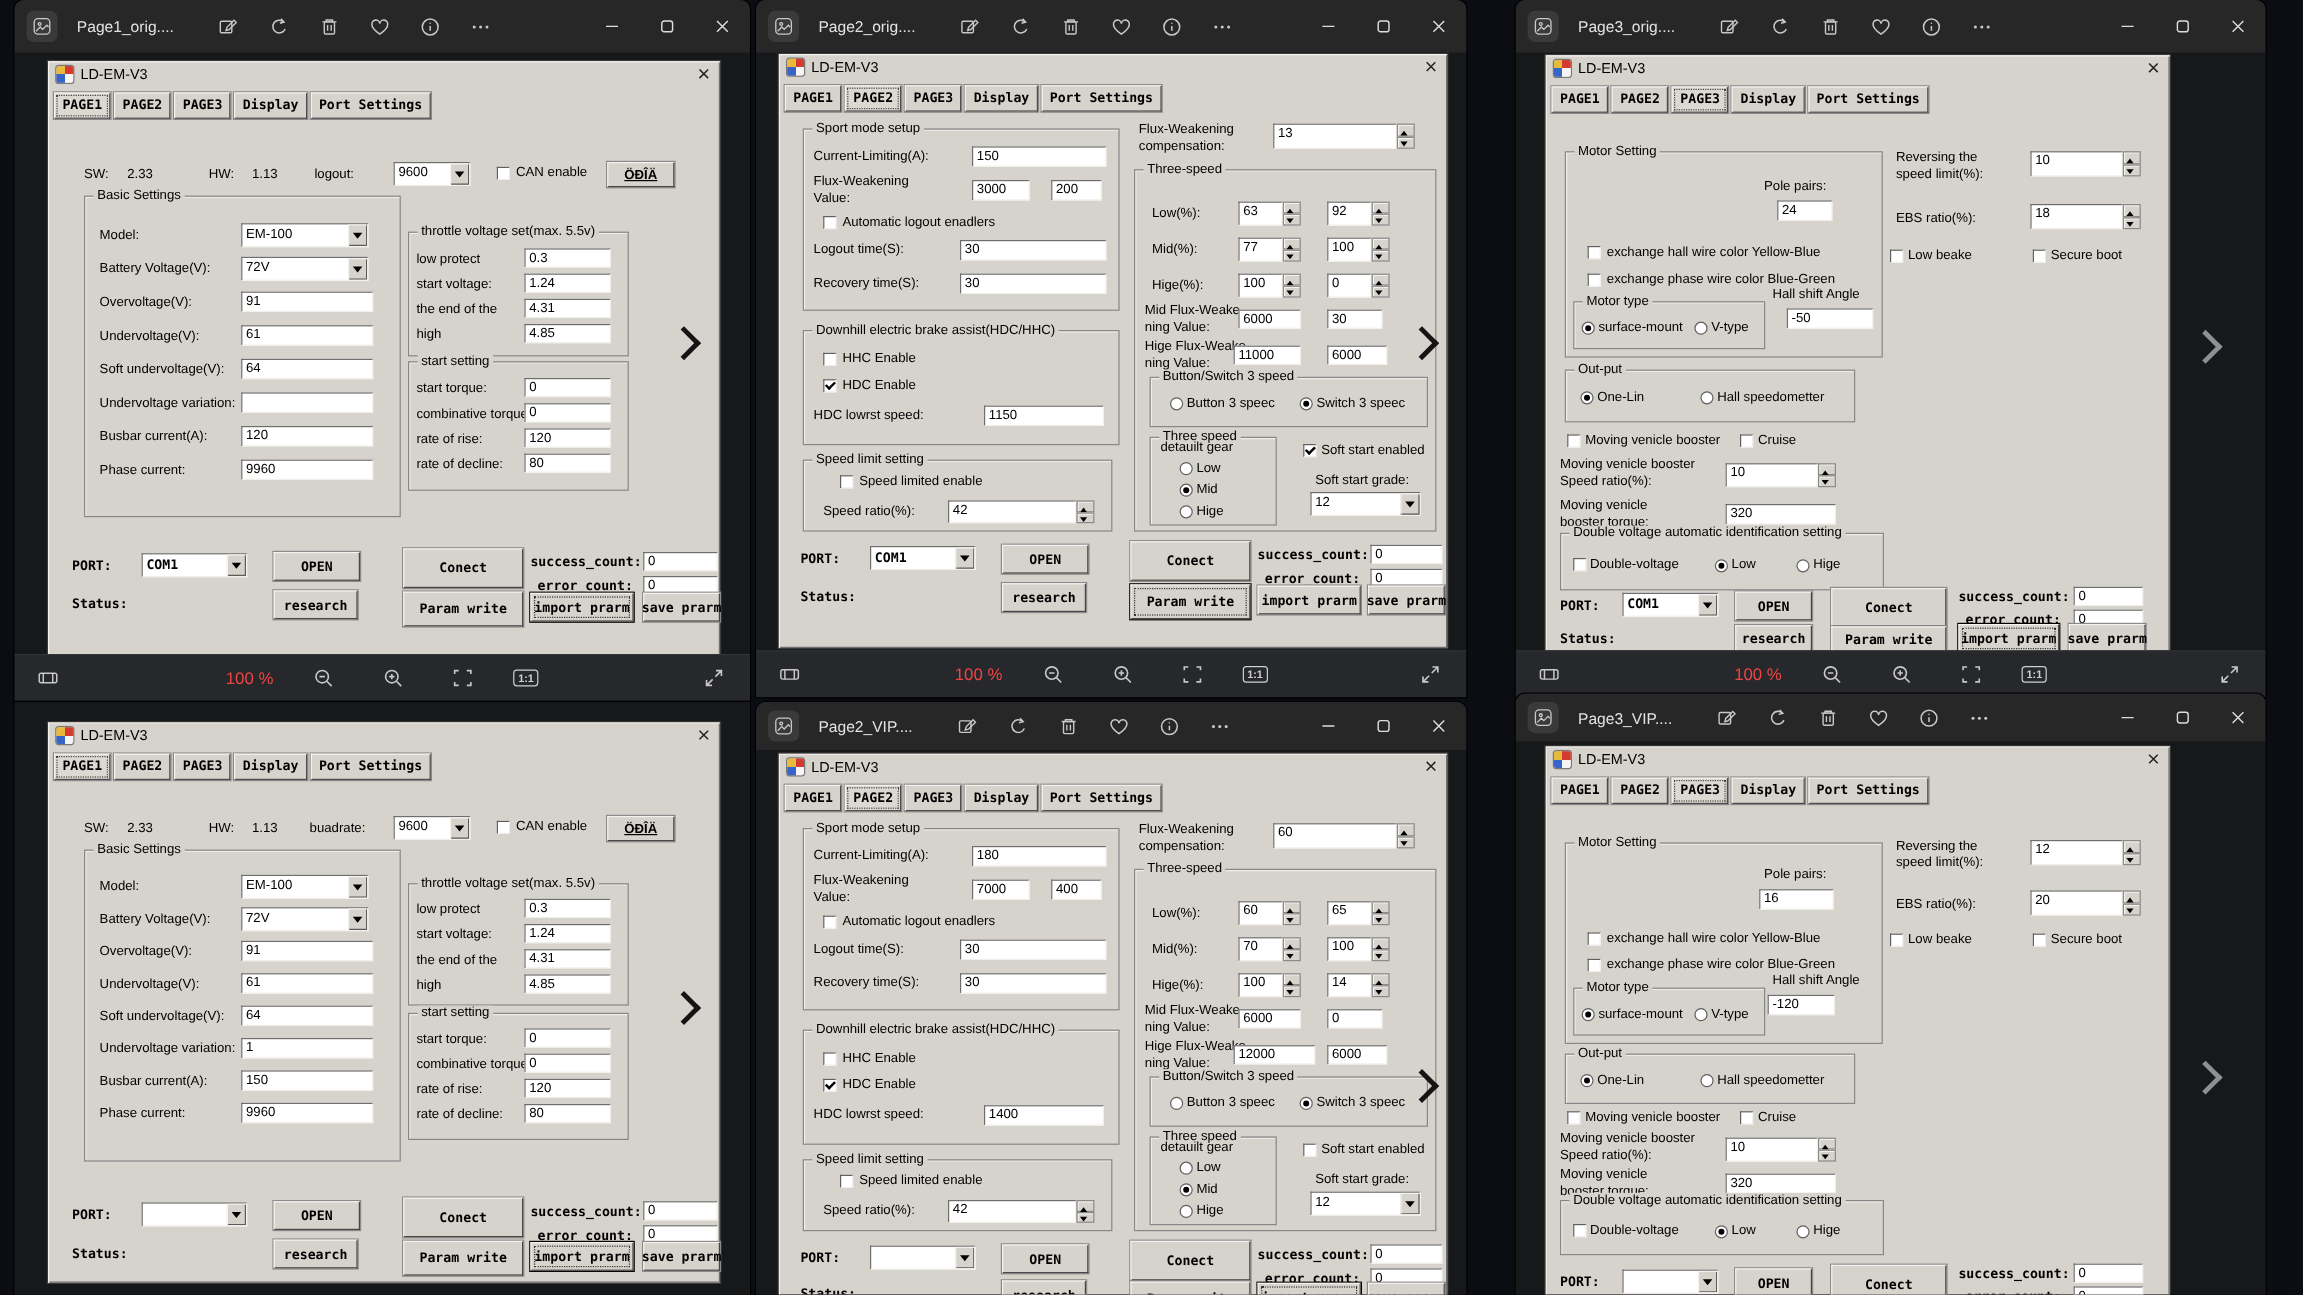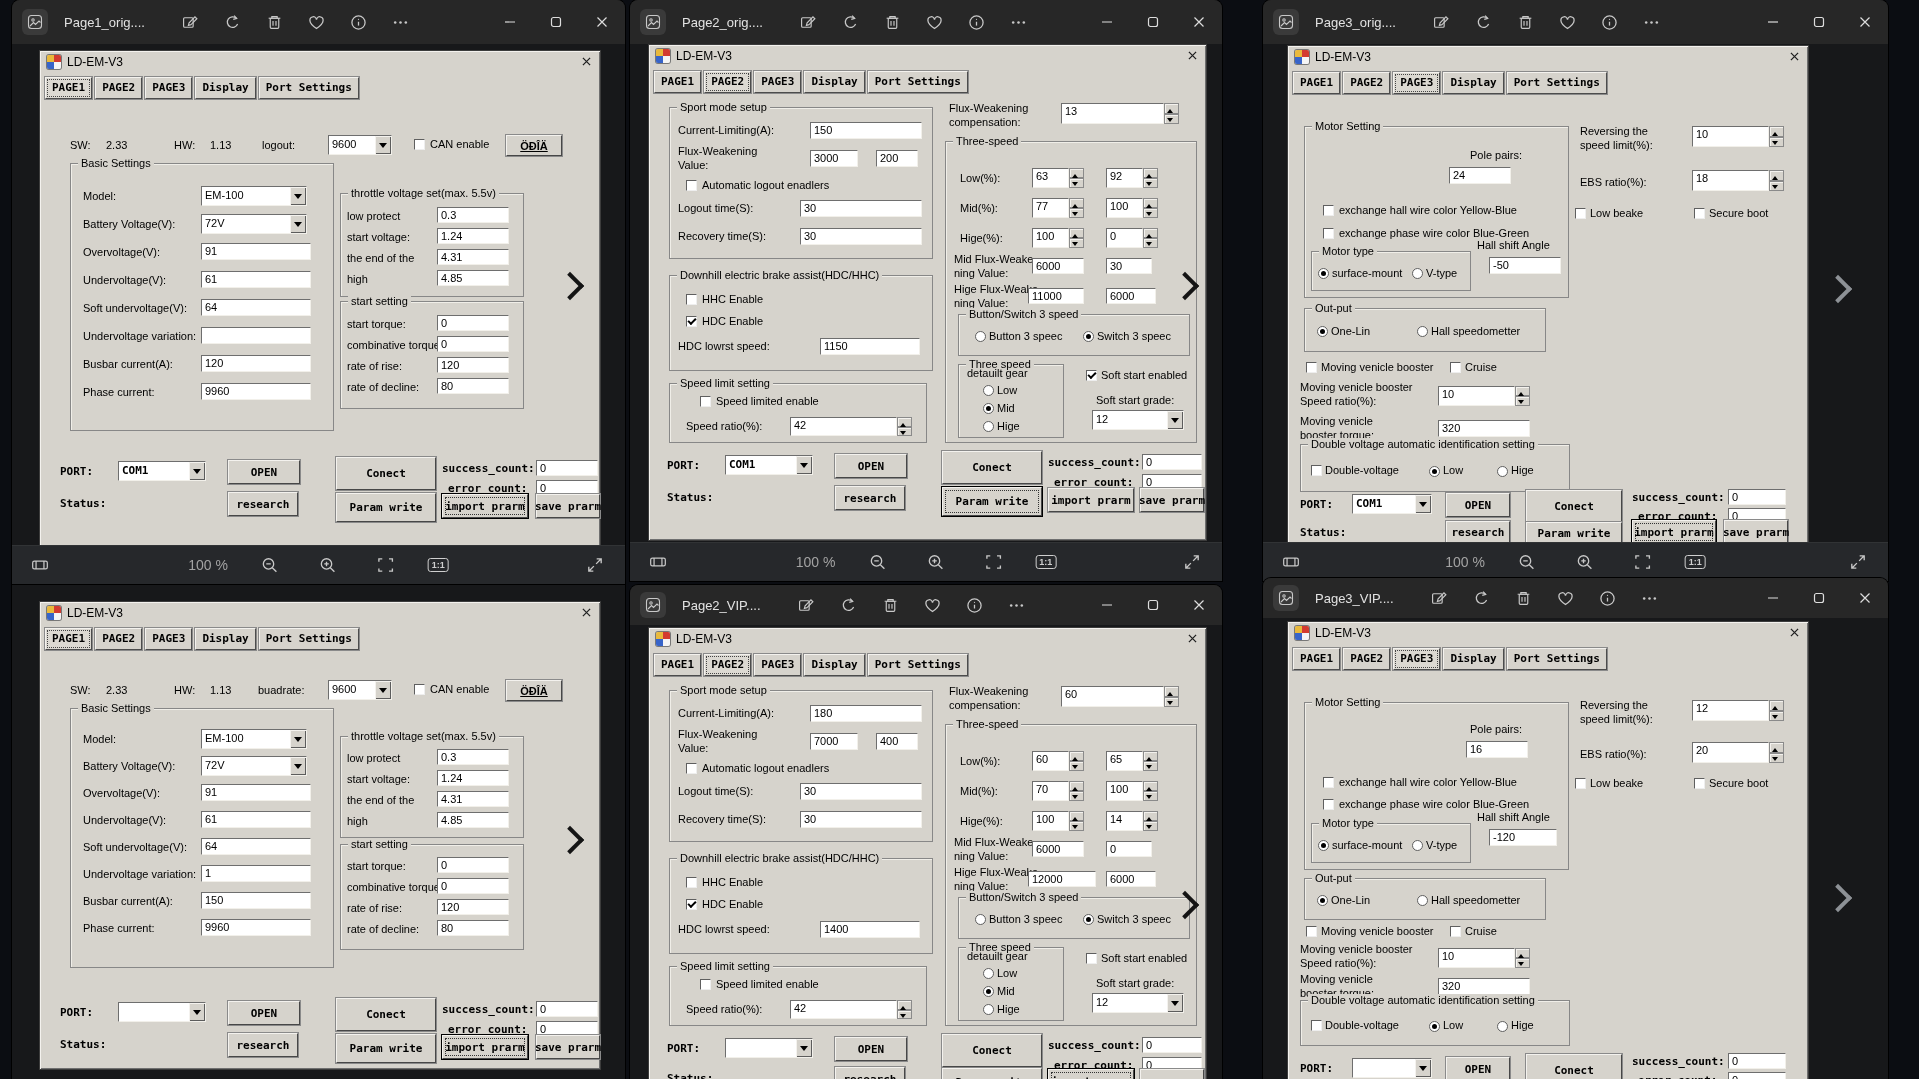--- a/index.html
+++ b/index.html
@@ -11,21 +11,21 @@
   .tbar{height:44px;background:#272727;display:flex;align-items:center;padding:0 0 0 10px;flex:none;}
   .appbadge{width:26px;height:26px;border-radius:6px;background:#3a3a3a;display:flex;align-items:center;justify-content:center;margin-right:16px;flex:none;}
   .wtitle{color:#e2e2e2;font-size:13px;white-space:nowrap;margin-right:30px;}
   .ticons{display:flex;gap:10px;align-items:center;}
   .ticon{width:32px;height:30px;display:flex;align-items:center;justify-content:center;border-radius:4px;}
   .wctl{margin-left:auto;display:flex;height:44px;}
   .ctl{width:46px;height:44px;display:flex;align-items:center;justify-content:center;}
   .parea{position:relative;flex:1;background:#17181a;overflow:hidden;}
   .vbar{height:38px;background:#26282b;display:flex;align-items:center;flex:none;position:relative;border-top:1px solid #313335;}
   .vcenter{position:absolute;left:50%;top:0;height:38px;transform:translateX(-50%);display:flex;align-items:center;gap:26px;}
-  .zoomlabel{color:#a3a3a3;font-size:14px;white-space:nowrap;}
+  .zoomlabel{color:#ef4444;font-size:14px;white-space:nowrap;}
   .oneone{color:#cfcfcf;font-size:9px;border:1.2px solid #cfcfcf;border-radius:3px;padding:1px 3px;font-weight:bold;}
   .vleft{position:absolute;left:12px;top:4px;}
   .vright{position:absolute;right:14px;top:4px;}
   .nav{position:absolute;width:16px;height:16px;border-top:4px solid #141414;border-right:4px solid #141414;transform:rotate(45deg);}
   .nav.light{border-color:#8d9196;}
   
   .dlg{position:absolute;background:#d6d3cc;color:#000;font-size:11px;
        box-shadow:inset 1px 1px 0 #f4f2ee,inset -1px -1px 0 #6f6f6f,0 0 0 1px #3c3c3c;}
   .dtitle{position:absolute;left:0;top:0;right:0;height:22px;display:flex;align-items:center;padding-left:7px;gap:6px;}
   .dicon{width:14px;height:14px;border-radius:2px;flex:none;
@@ -617,21 +617,21 @@
       <div class="tabs">
         <span class="tab">PAGE1</span>
         <span class="tab">PAGE2</span>
         <span class="tab active">PAGE3</span>
         <span class="tab">Display</span>
         <span class="tab">Port Settings</span>
       </div>
       <div class="grp" style="left:16px;top:80px;width:263px;height:170px">
         <span class="leg">Motor Setting</span>
         <span class="lbl" style="left:165px;top:22px">Pole pairs:</span>
-        <span class="fld" style="left:144px;top:40px;width:62px">24</span>
+        <span class="fld" style="left:176px;top:40px;width:46px">24</span>
         <span class="cb" style="left:18px;top:78px"></span>
         <span class="lbl" style="left:34px;top:77px">exchange hall wire color Yellow-Blue</span>
         <span class="cb" style="left:18px;top:101px"></span>
         <span class="lbl" style="left:34px;top:100px">exchange phase wire color Blue-Green</span>
         <div class="grp" style="left:6px;top:124px;width:158px;height:38px">
           <span class="leg">Motor type</span>
           <span class="rb on" style="left:6px;top:16px"></span>
           <span class="lbl" style="left:20px;top:15px">surface-mount</span>
           <span class="rb" style="left:100px;top:16px"></span>
           <span class="lbl" style="left:114px;top:15px">V-type</span>
@@ -1171,21 +1171,21 @@
         <span class="cb" style="left:18px;top:96px"></span>
         <span class="lbl" style="left:34px;top:95px">exchange phase wire color Blue-Green</span>
         <div class="grp" style="left:6px;top:120px;width:158px;height:38px">
           <span class="leg">Motor type</span>
           <span class="rb on" style="left:6px;top:16px"></span>
           <span class="lbl" style="left:20px;top:15px">surface-mount</span>
           <span class="rb" style="left:100px;top:16px"></span>
           <span class="lbl" style="left:114px;top:15px">V-type</span>
         </div>
         <span class="lbl" style="left:172px;top:108px">Hall shift Angle</span>
-        <span class="fld" style="left:184px;top:126px;width:68px">-120</span>
+        <span class="fld" style="left:168px;top:126px;width:56px">-120</span>
       </div>
       <span class="lbl2" style="left:292px;top:76px"><span>Reversing the</span><br><span>speed limit(%):</span></span>
       <span class="spinwrap" style="left:404px;top:78px;width:92px;height:21px">
           <span class="sfld">12</span>
           <span class="spin">
             <i class="up"></i>
             <i class="dn"></i>
           </span>
         </span>
       <span class="lbl" style="left:292px;top:126px">EBS ratio(%):</span>

